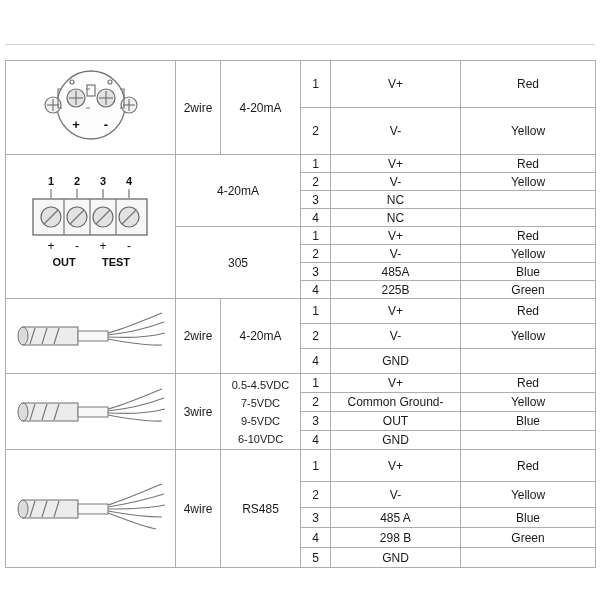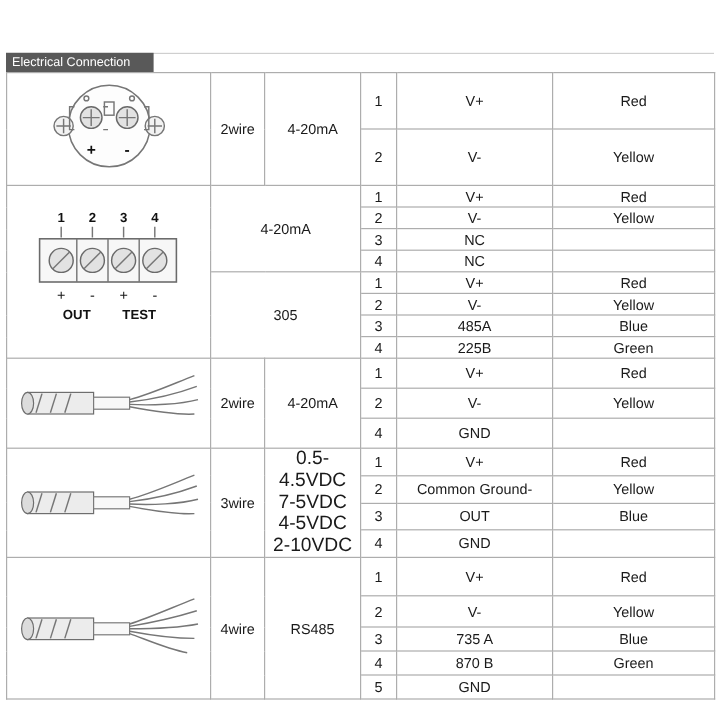--- a/index.html
+++ b/index.html
@@ -5,34 +5,33 @@
   html,body{margin:0;padding:0;background:#ffffff;}
   #page{position:relative;width:600px;height:600px;background:#ffffff;overflow:hidden;
         font-family:"Liberation Sans",sans-serif;color:#1a1a1a;}
   #top-line{position:absolute;left:5px;top:44px;width:590px;height:0;border-top:1px solid #cfcfcf;}
   #title-bar{position:absolute;left:5px;top:44px;width:123px;height:16px;background:#595959;
              color:#ffffff;font-size:10.5px;line-height:16px;padding-left:5px;box-sizing:border-box;}
   table{position:absolute;left:5px;top:60px;width:590px;border-collapse:collapse;table-layout:fixed;}
   td{border:1px solid #adadad;text-align:center;vertical-align:middle;font-size:12px;padding:0;overflow:hidden;}
   .h47{height:47px}.h18{height:18px}.h25{height:25px}.h19{height:19px}
   .h32{height:32px}.h26{height:26px}.h20{height:20px}
-  .sig-multi div{font-size:16px;line-height:18px;}
+  .sig-multi div{font-size:11px;line-height:18px;}
   td.img svg{display:block;margin:0 auto;}
   svg text{font-family:"Liberation Sans",sans-serif;fill:#111111;}
   svg .st{stroke:#767676;fill:none;stroke-width:1.2;}
   svg .filllight{fill:#f2f2f2;stroke:#767676;stroke-width:1.2;}
   svg .filldark{fill:#e2e2e2;stroke:#6a6a6a;stroke-width:1.2;}
 </style>
 </head>
 <body>
 
 <div id="page">
 
   <div id="top-line"></div>
-  <div id="title-bar">Electrical Connection</div>
 
   <table>
     <colgroup>
       <col style="width:170px">
         <col style="width:45px">
         <col style="width:80px">
       <col style="width:30px">
         <col style="width:130px">
         <col style="width:135px">
     </colgroup>
@@ -193,22 +192,22 @@
           <path class="st" d="M97,25 C113,21 133,12 151,5"></path>
           <path class="st" d="M97,27 C115,25 137,20 153,14"></path>
           <path class="st" d="M97,29 C115,30 139,29 154,25"></path>
           <path class="st" d="M97,31 C113,34 135,38 151,37"></path>
         </svg>
       </td>
       <td rowspan="4">3wire</td>
       <td rowspan="4" class="sig-multi">
         <div>0.5-4.5VDC</div>
         <div>7-5VDC</div>
-        <div>4-5VDC</div>
-        <div>2-10VDC</div>
+        <div>9-5VDC</div>
+        <div>6-10VDC</div>
       </td>
       <td>1</td>
       <td>V+</td>
       <td>Red</td>
     </tr>
     <tr class="h19">
       <td>2</td>
       <td>Common Ground-</td>
       <td>Yellow</td>
     </tr>
@@ -245,26 +244,26 @@
       <td>V+</td>
       <td>Red</td>
     </tr>
     <tr class="h26">
       <td>2</td>
       <td>V-</td>
       <td>Yellow</td>
     </tr>
     <tr class="h20">
       <td>3</td>
-      <td>735 A</td>
+      <td>485 A</td>
       <td>Blue</td>
     </tr>
     <tr class="h20">
       <td>4</td>
-      <td>870 B</td>
+      <td>298 B</td>
       <td>Green</td>
     </tr>
     <tr class="h20">
       <td>5</td>
       <td>GND</td>
       <td></td>
     </tr>
 
     </tbody>
   </table>

